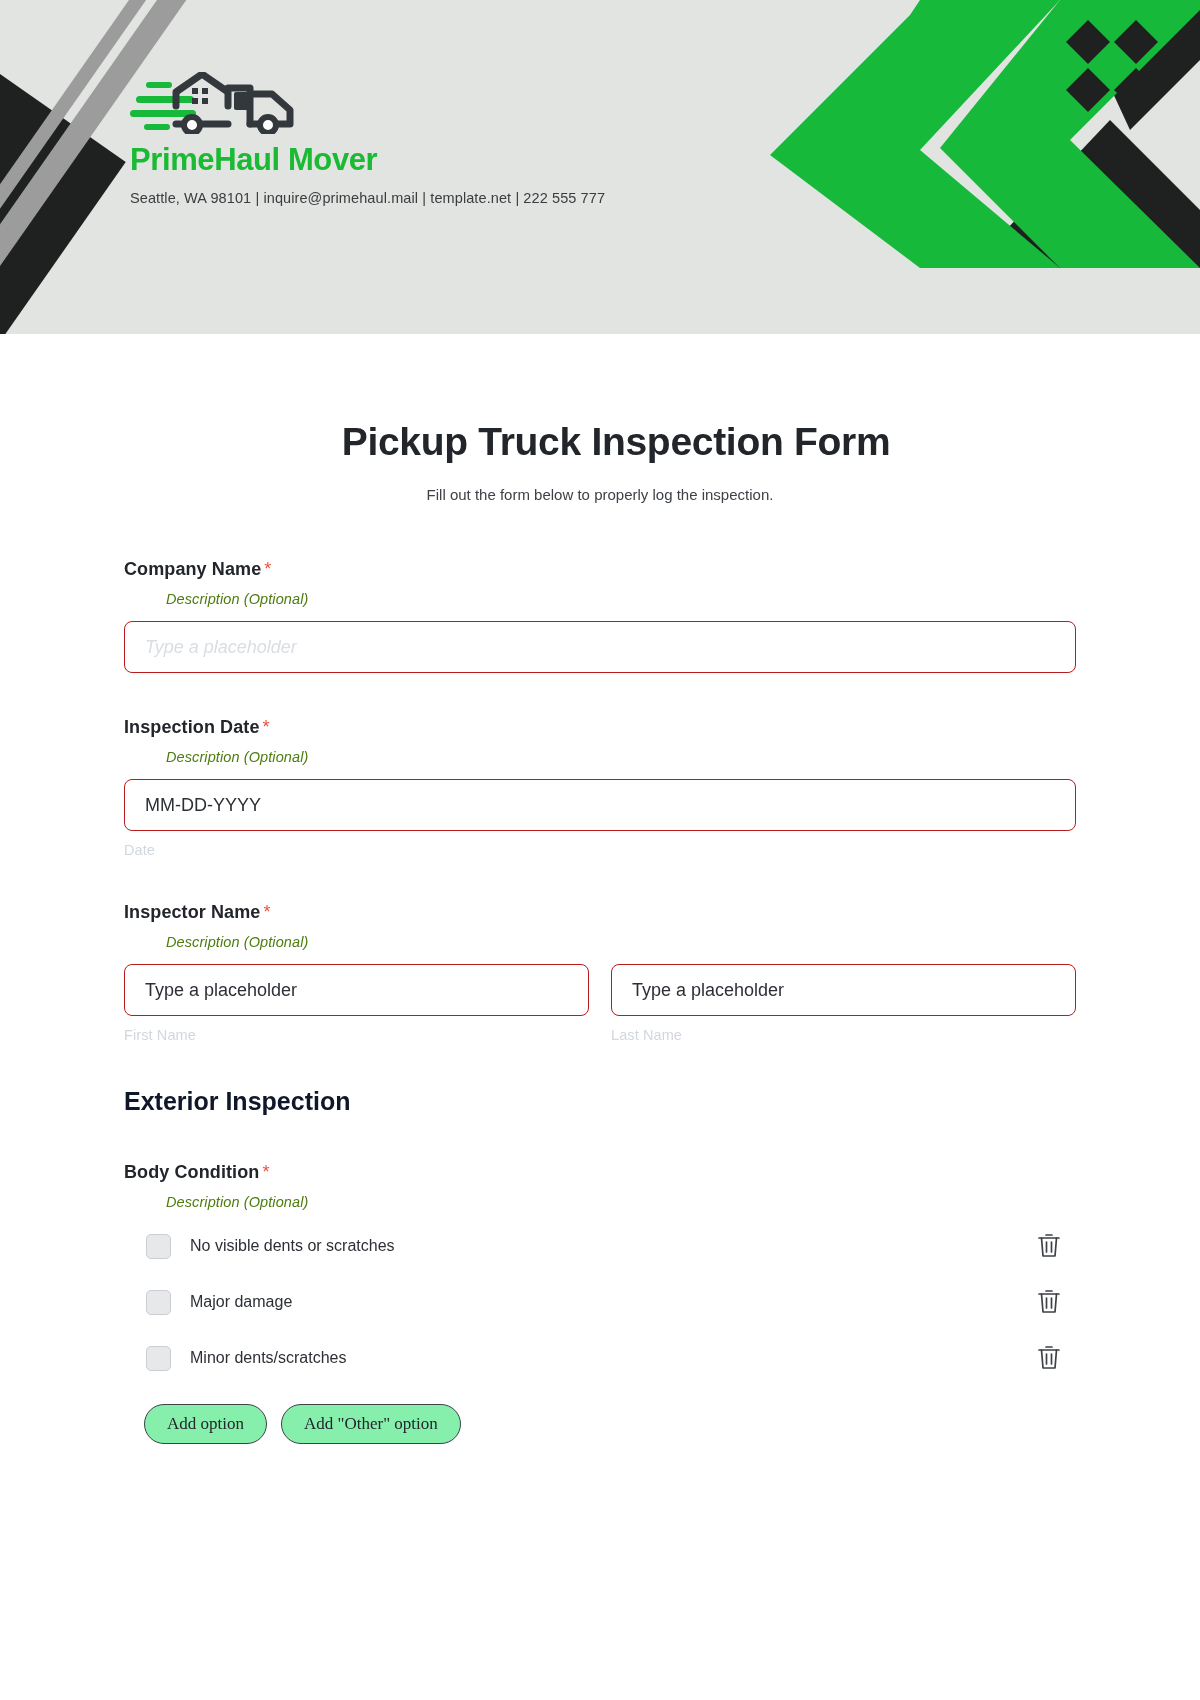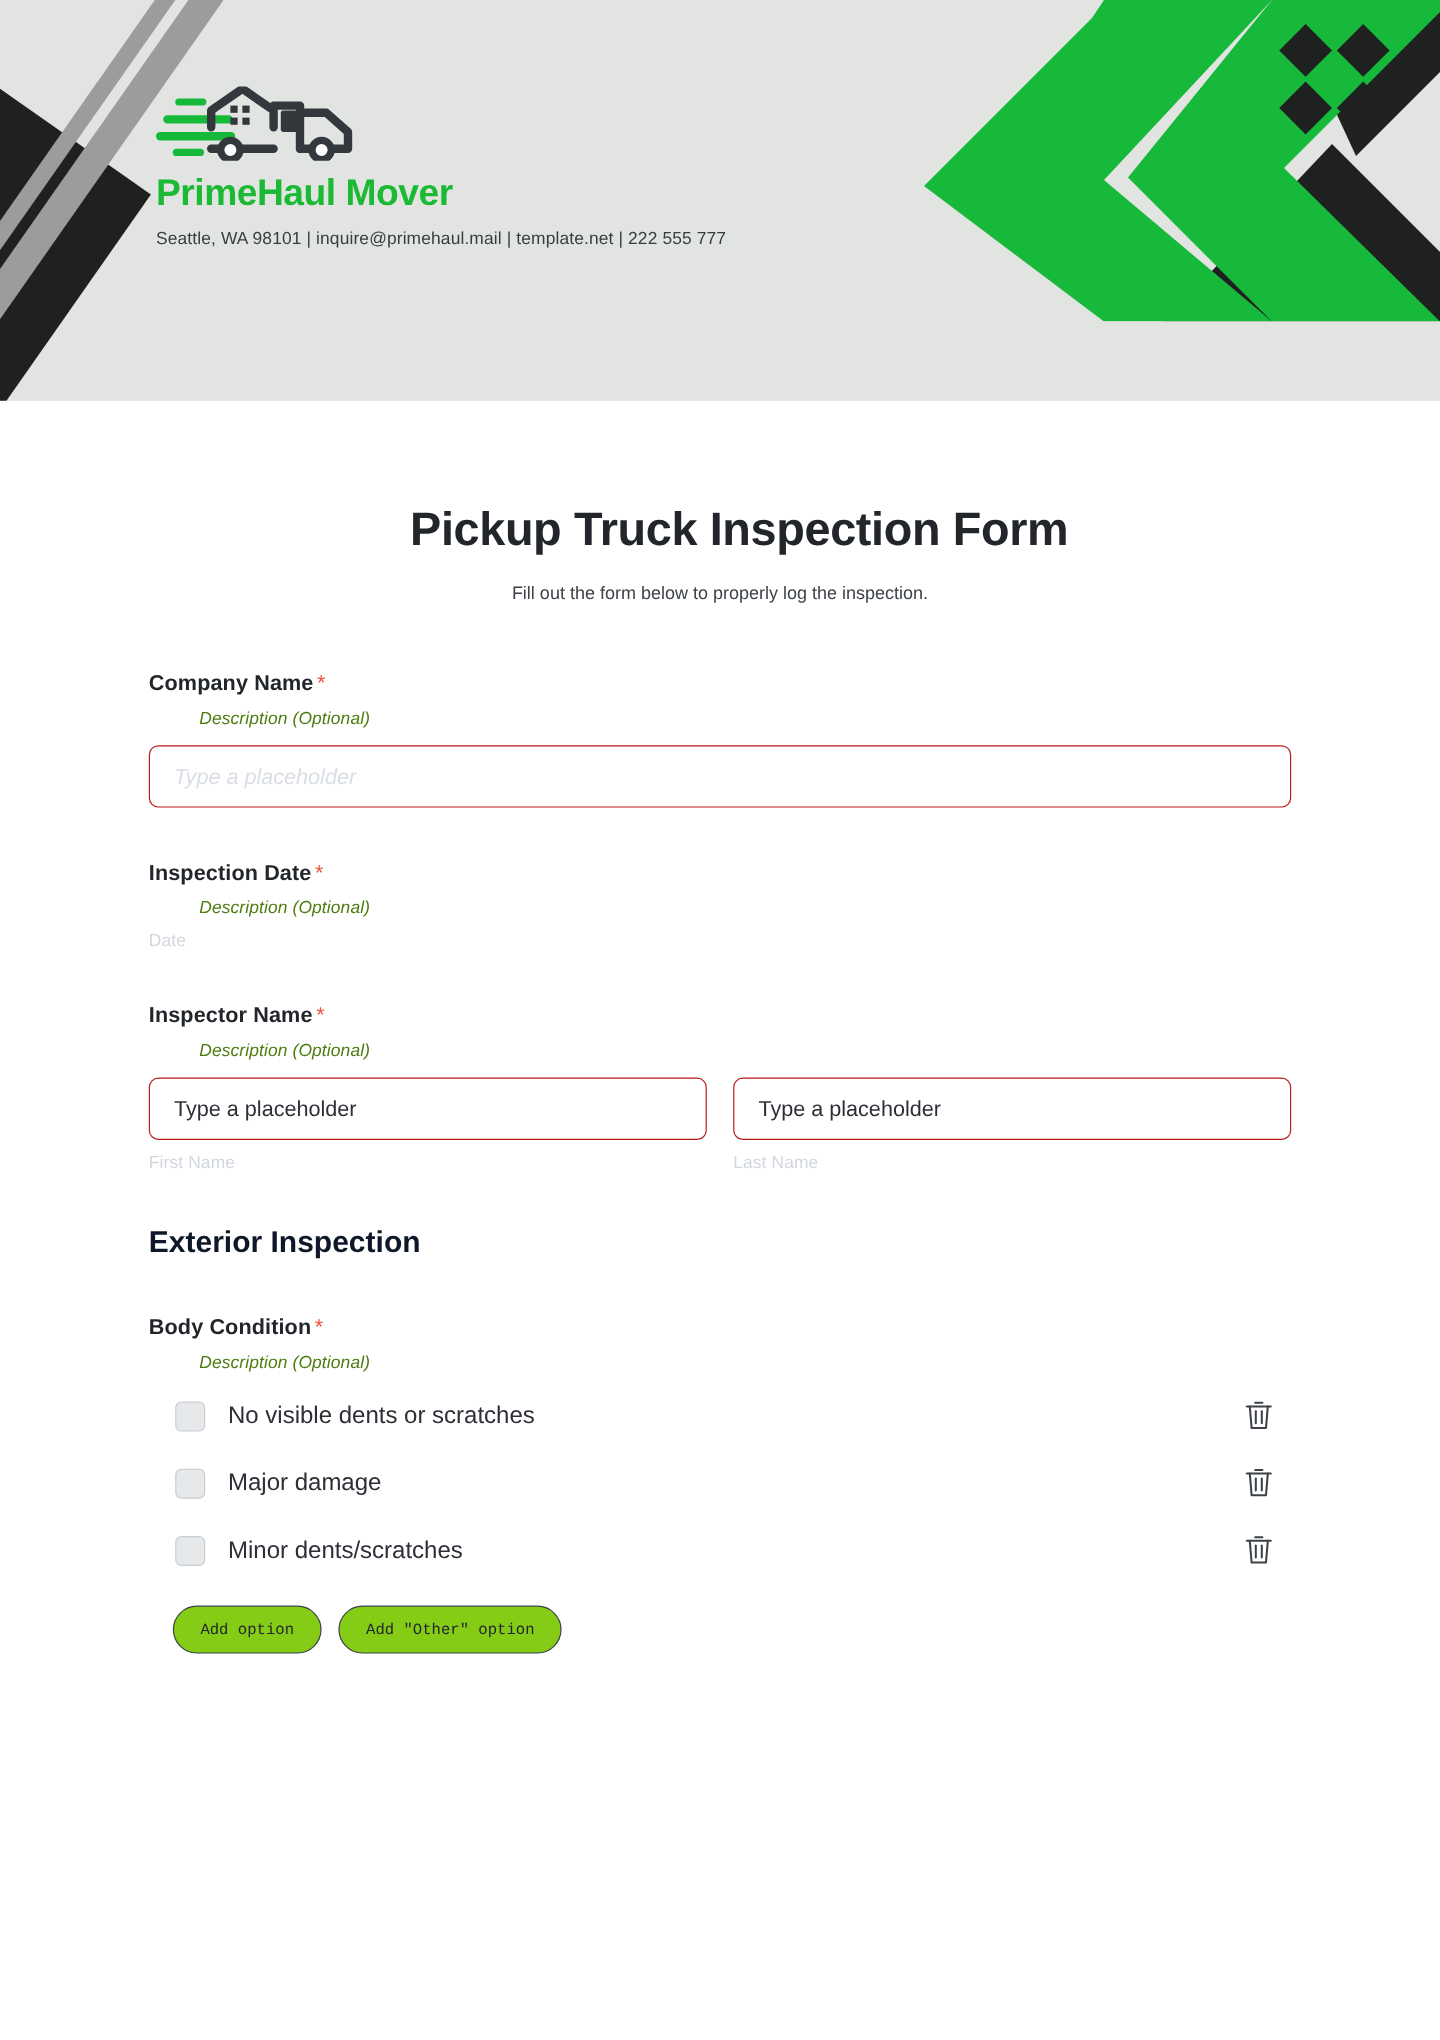--- a/index.html
+++ b/index.html
@@ -123,35 +123,35 @@
   }
   .option-box {
     width: 25px; height: 25px;
     border: 1px solid #c9ced4;
     border-radius: 5px;
     background: #e6e8ea;
     flex: none;
   }
   .option-text {
     margin-left: 19px;
-    font-size: 20px;
+    font-size: 16px;
     color: #2c3036;
     flex: 1;
   }
   .trash-btn { width: 26px; height: 30px; flex: none; margin-right: 14px; }
 
   .btn-row { display: flex; gap: 14px; margin-top: 26px; padding-left: 20px; }
   .pill-btn {
     border: 1px solid #3c4248;
     border-radius: 22px;
-    background: #84cc16;
+    background: #86efac;
     height: 40px;
     padding: 0 22px;
-    font-family: Liberation Mono, monospace;
-    font-size: 13px;
+    font-family: Liberation Serif, serif;
+    font-size: 17px;
     color: #22262b;
     display: flex;
     align-items: center;
     justify-content: center;
     cursor: pointer;
   }
 
   
   .logo-wrap { position: absolute; left: 130px; top: 72px; width: 620px; }
   .logo-name {
@@ -241,20 +241,21 @@
       </div>
       <div class="field-desc">Description (Optional)</div>
       <div class="input-box placeholder-soft">Type a placeholder</div>
     </div>
 
     <div class="field-block">
       <div class="field-label">
         <span>Inspection Date</span><span class="req-star">*</span>
       </div>
       <div class="field-desc">Description (Optional)</div>
+      <div class="input-box value-dark">MM-DD-YYYY</div>
       <div class="sub-label">Date</div>
     </div>
 
     <div class="field-block">
       <div class="field-label">
         <span>Inspector Name</span><span class="req-star">*</span>
       </div>
       <div class="field-desc">Description (Optional)</div>
       <div class="two-col">
         <div>

